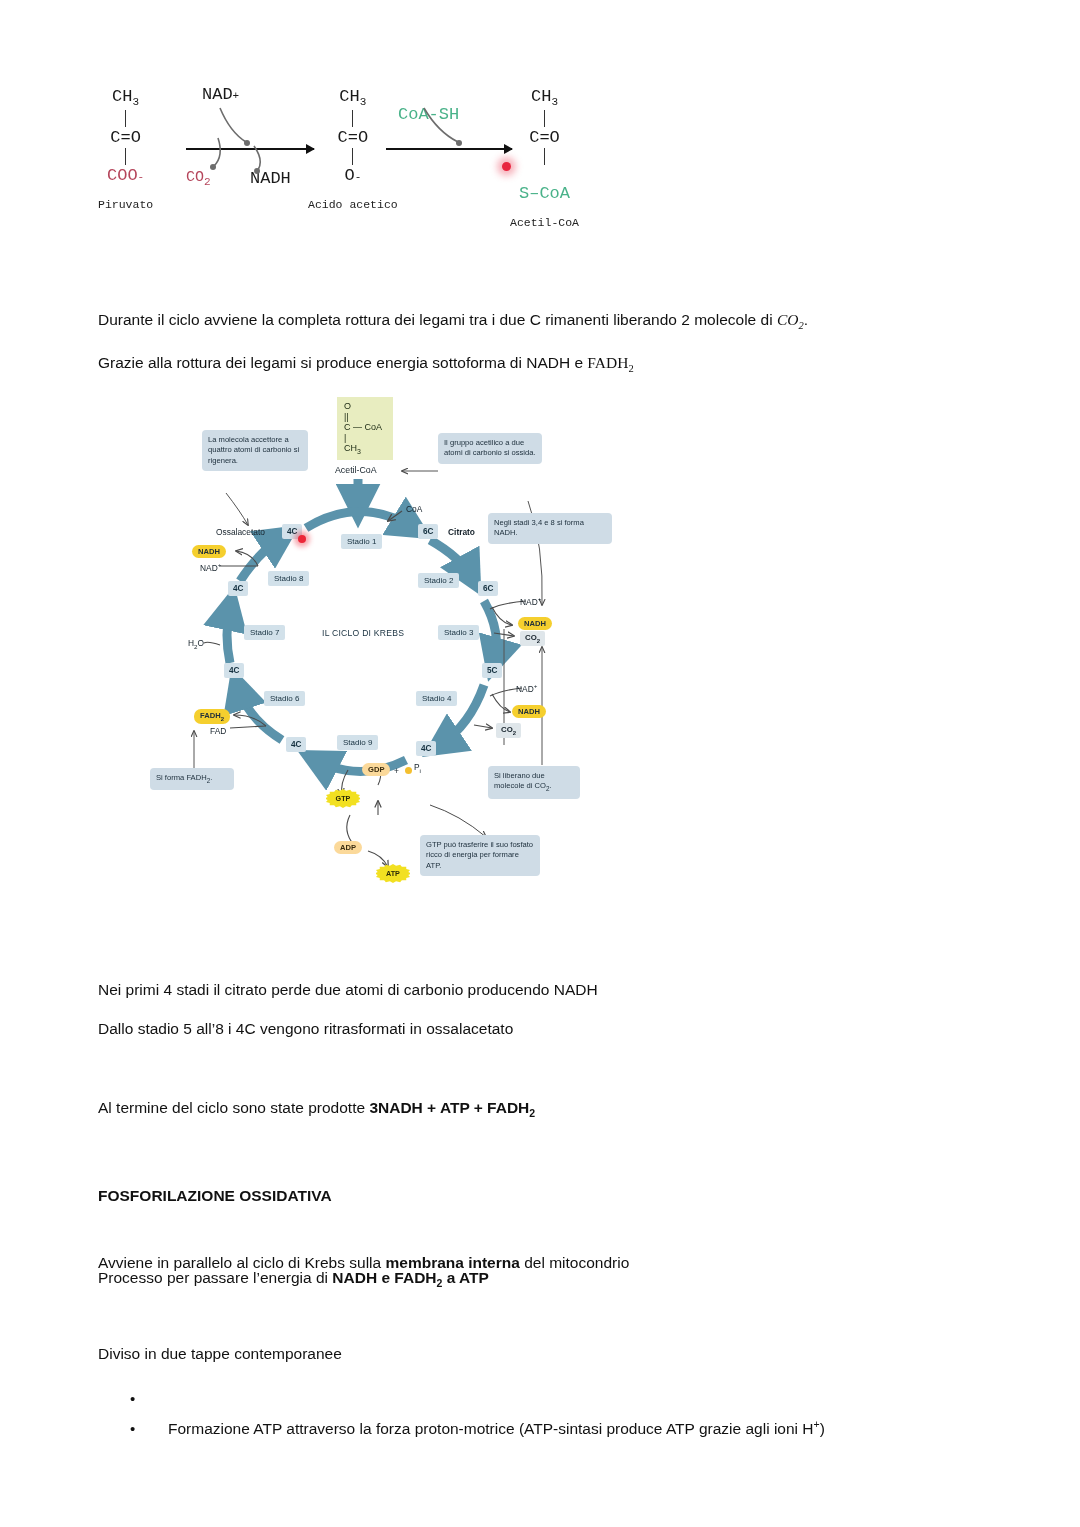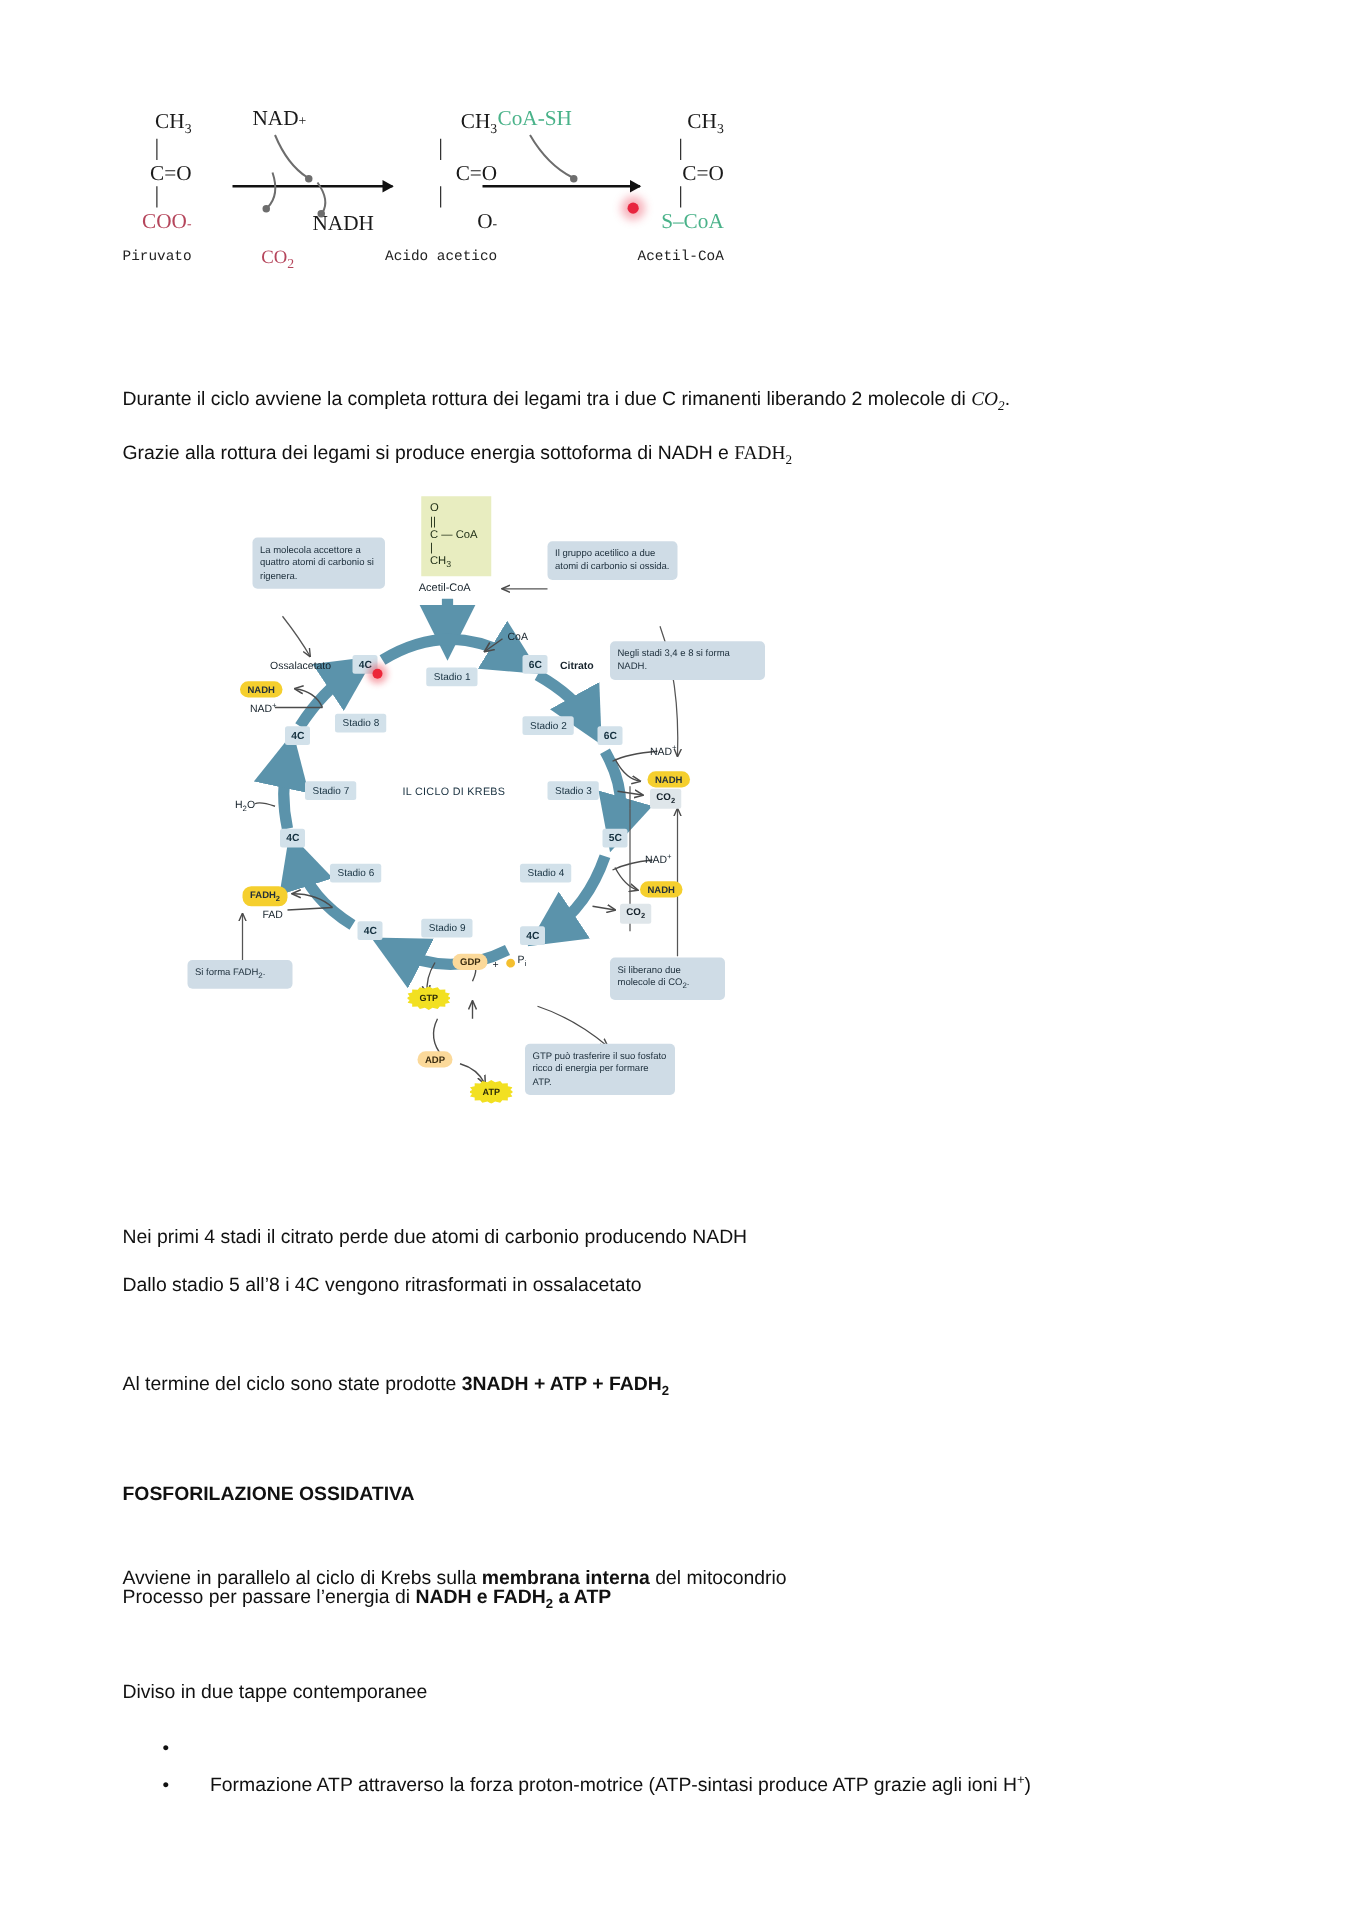--- a/index.html
+++ b/index.html
@@ -8,24 +8,24 @@
     background:#ffffff;
     font-family:"Liberation Sans", sans-serif;
     color:#111;
     position:relative;
     overflow:hidden;
   }
 
   
   #rxn { position:absolute; left:98px; top:80px; width:520px; height:160px; }
   .rxn-col { position:absolute; text-align:center; }
-  .chem { font-family:Liberation Serif, serif; font-size:17px; color:#1a1a1a; line-height:1; white-space:nowrap;text-align:right; }
+  .chem { font-family:Liberation Mono, monospace; font-size:17px; color:#1a1a1a; line-height:1; white-space:nowrap; }
   .chem sub { font-size:11px; }
   .chem.red { color:#b5455b; }
-  .chem.green { color:#49b289; }
+  .chem.green { color:#49b289;margin-top:20px; }
   .vbond { width:1px; height:17px; background:#333; margin:2px auto; }
   .caption { font-family:Liberation Mono, monospace; font-size:11.5px; color:#222; margin-top:14px; white-space:nowrap; }
   .arrow-line { position:absolute; height:2px; background:#111; }
   .arrow-line::after { content:""; position:absolute; right:-1px; top:-4px; border-left:9px solid #111; border-top:5px solid transparent; border-bottom:5px solid transparent; }
   .glow-dot { width:9px; height:9px; border-radius:50%; background:#e8253f;
               box-shadow:0 0 7px 5px rgba(232,37,63,0.35); }
 
   
   .para { position:absolute; left:98px; font-size:15.5px; color:#111; line-height:1.35; white-space:nowrap; }
   .para .serif { font-family:"Liberation Serif", serif; }
@@ -80,21 +80,21 @@
     <div class="chem">CH<sub>3</sub></div>
     <div class="vbond"></div>
     <div class="chem">C​=​O</div>
     <div class="vbond"></div>
     <div class="chem red">COO<span style="font-size:11px">-</span></div>
     <div class="caption">Piruvato</div>
   </div>
 
   <div class="arrow-line" style="left:88px; top:68px; width:128px;"></div>
   <div class="chem" style="position:absolute; left:104px; top:6px;">NAD<span style="font-size:11px">+</span></div>
-  <div class="chem red" style="position:absolute; left:111px; top:90px; font-size:15px;margin-top:29px;">CO<sub>2</sub></div>
+  <div class="chem red" style="position:absolute; left:88px; top:90px; font-size:15px;">CO<sub>2</sub></div>
   <div class="chem" style="position:absolute; left:152px; top:90px;">NADH</div>
   <svg width="150" height="110" style="position:absolute; left:86px; top:14px;">
     <path d="M 36 14 Q 46 38 62 48" stroke="#6d6d6d" stroke-width="1.6" fill="none"></path>
     <circle cx="63" cy="49" r="3" fill="#6d6d6d"></circle>
     <path d="M 34 44 Q 40 62 30 72" stroke="#6d6d6d" stroke-width="1.6" fill="none"></path>
     <circle cx="29" cy="73" r="3" fill="#6d6d6d"></circle>
     <path d="M 70 52 Q 80 66 74 76" stroke="#6d6d6d" stroke-width="1.6" fill="none"></path>
     <circle cx="73" cy="77" r="3" fill="#6d6d6d"></circle>
   </svg>
 

